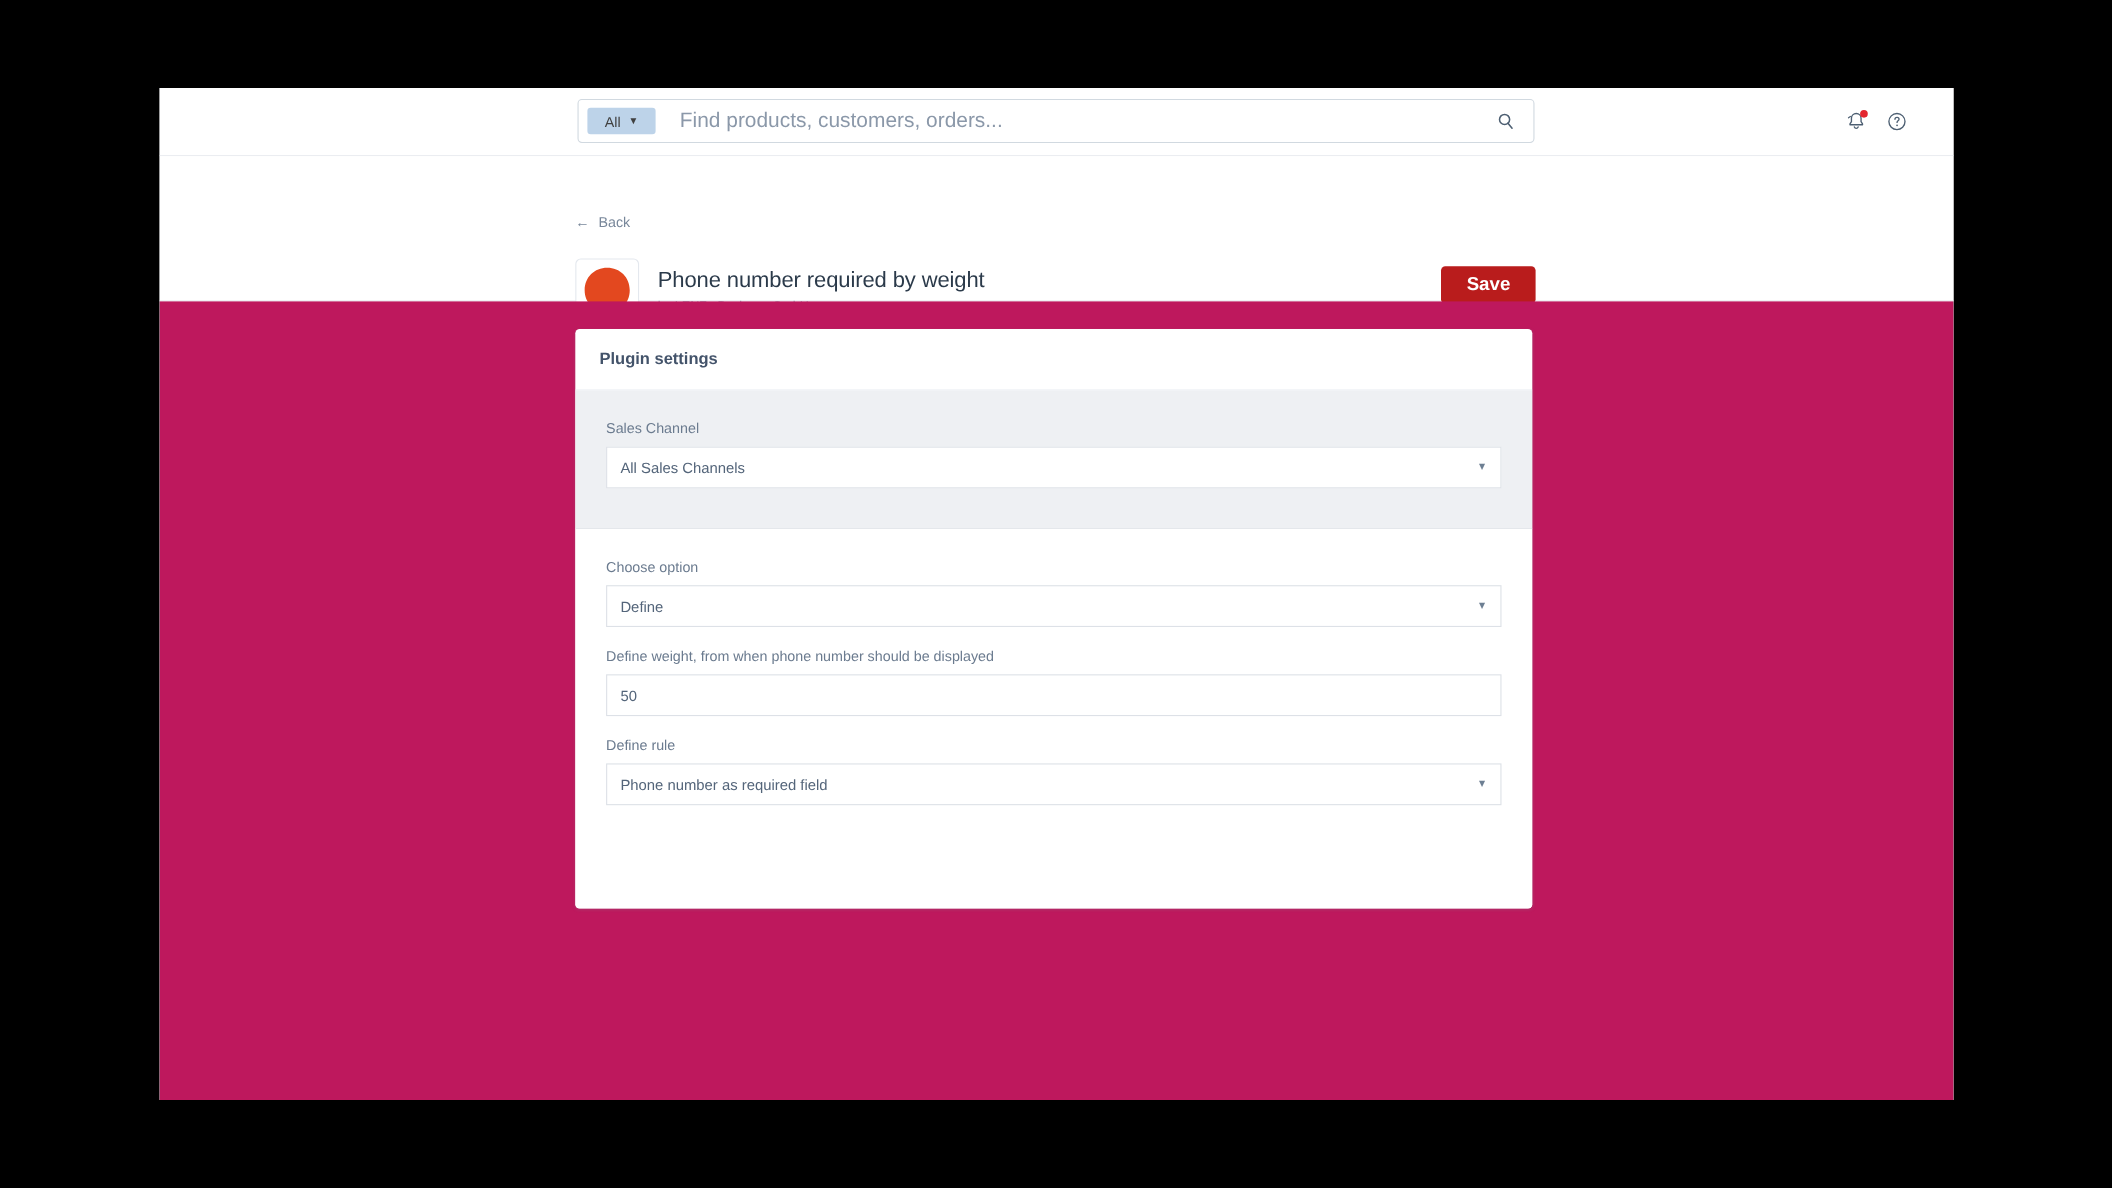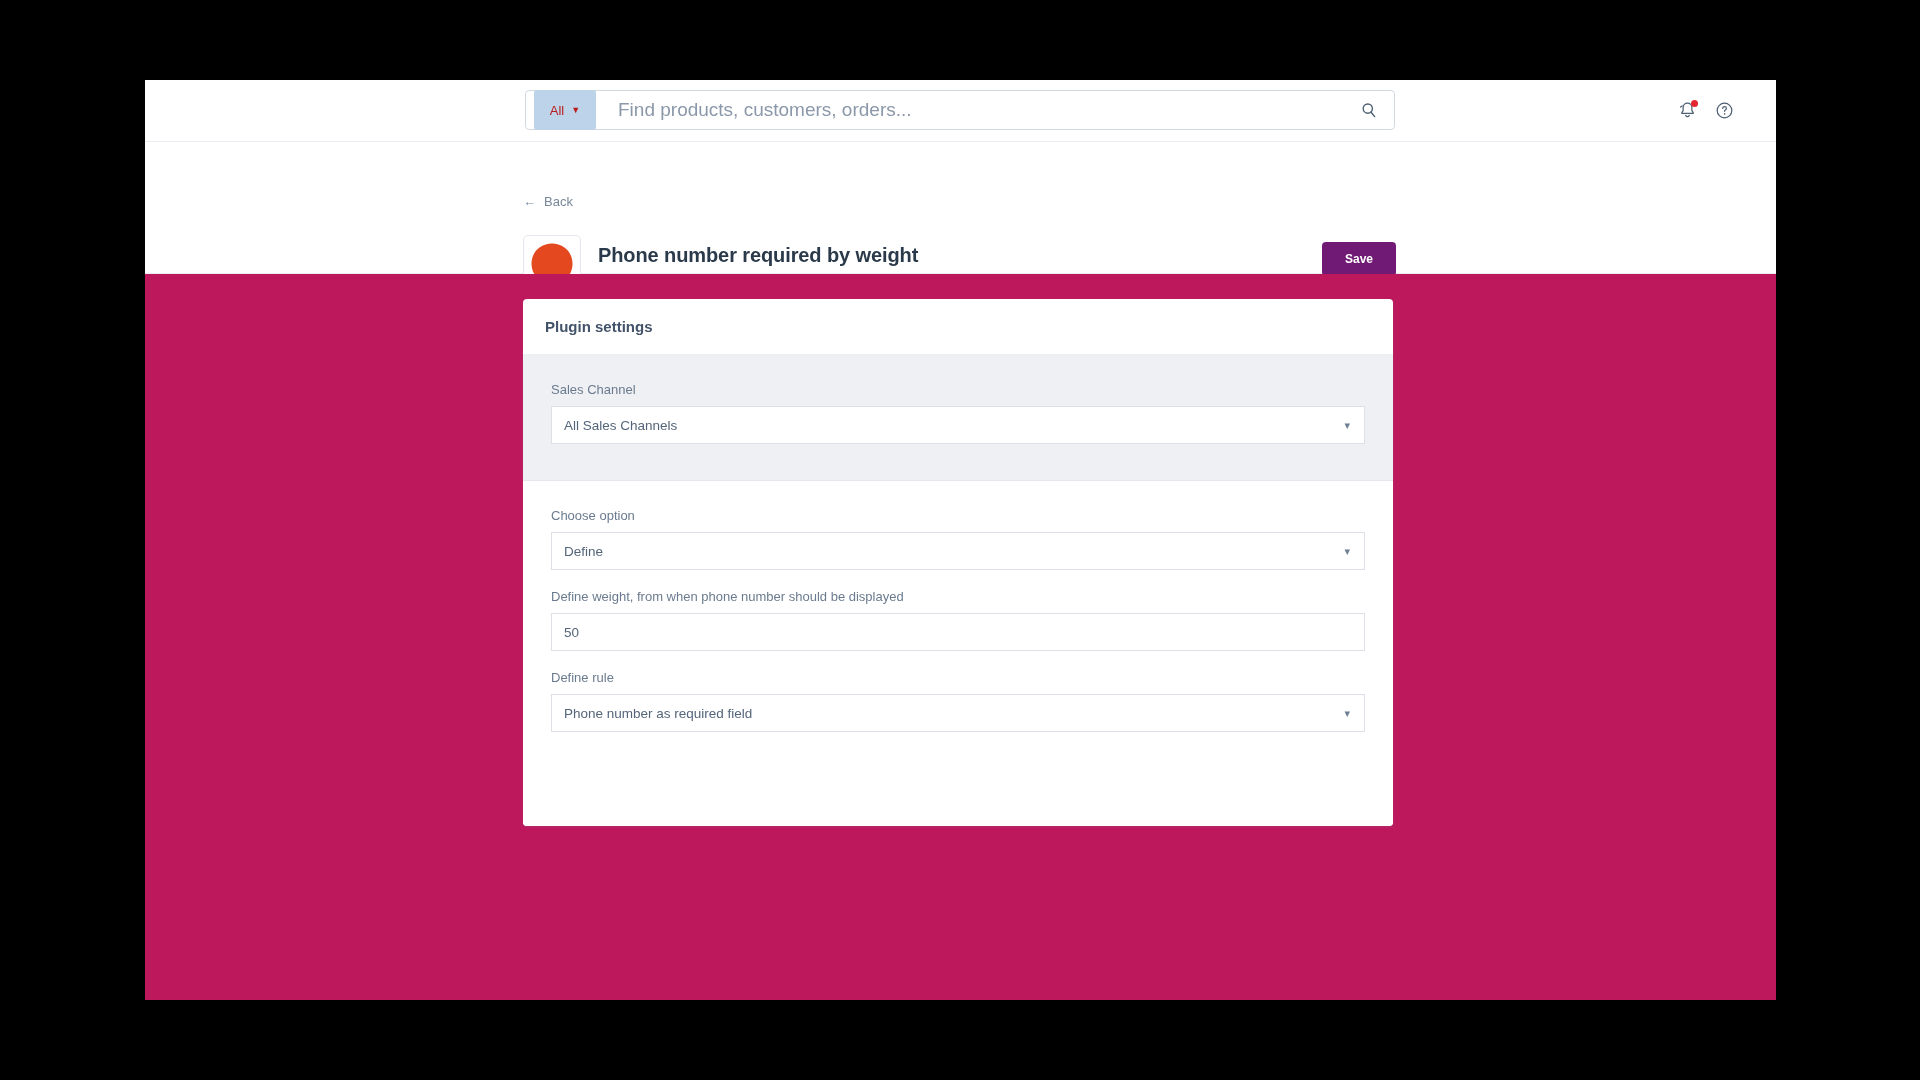--- a/index.html
+++ b/index.html
@@ -41,26 +41,26 @@
     background: #ffffff;
     border: 1px solid #d1d9e0;
     border-radius: 4px;
     display: flex;
     align-items: center;
     box-sizing: border-box;
   }
 
   .all-pill {
     margin-left: 8px;
-    height: 40px;
+    height: 24px;
     min-width: 46px;
     padding: 0 8px;
     background: #bdd3e9;
     border-radius: 3px;
-    color: #b91c1c;
+    color: #404040;
     font-size: 13px;
     display: flex;
     align-items: center;
     gap: 7px;
     justify-content: center;
     cursor: pointer;
     flex: none;
   }
   .all-pill .chev { font-size: 9px; line-height: 1; }
 
@@ -152,41 +152,41 @@
     align-items: center;
     justify-content: center;
     flex: none;
     overflow: hidden;
   }
 
   .plugin-text { margin-left: 17px; }
 
   .plugin-title {
     font-size: 20px;
-    font-weight: bold;
+    font-weight: normal;
     color: #2b3a4a;
     letter-spacing: -0.1px;
   }
   .plugin-author {
     font-size: 11.5px;
     color: #9aa7b6;
     margin-top: 6px;
   }
 
   .save-btn {
     position: absolute;
     right: 0;
     top: 7px;
-    background: #701a75;
+    background: #b91c1c;
     color: #ffffff;
     border: none;
     border-radius: 4px;
     height: 34px;
     padding: 0 23px;
-    font-size: 12px;
+    font-size: 17px;
     font-weight: bold;
     font-family: "Liberation Sans", sans-serif;
     cursor: pointer;
   }
 
   
   .content-area {
     position: relative;
     height: 728px;
     background: #be185d;

